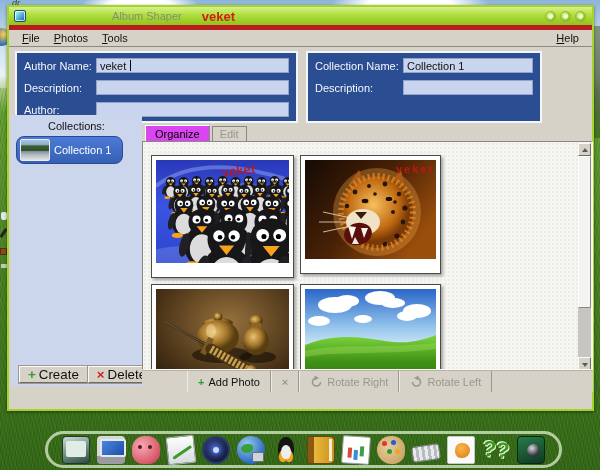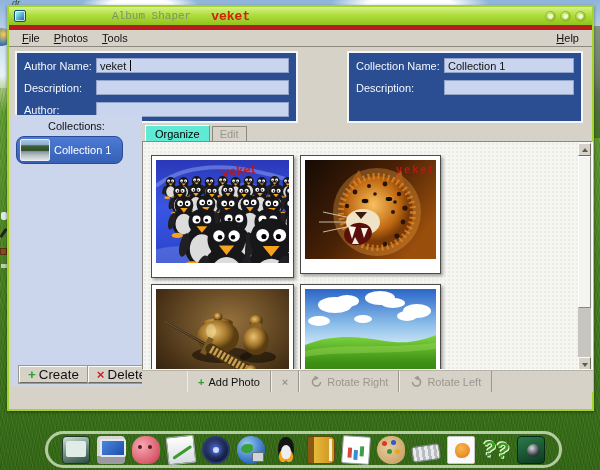--- a/index.html
+++ b/index.html
@@ -21,40 +21,40 @@
   .frag-circle{left:-7px;top:28px;width:18px;height:18px;border-radius:50%;background:radial-gradient(circle at 60% 35%,#ffd24a,#2a6ac0 70%);}
   .frag-dot1{left:1px;top:212px;width:6px;height:8px;background:#dfe8ef;border-radius:2px;}
   .frag-pen{left:2px;top:228px;width:3px;height:10px;background:#222;transform:rotate(35deg);}
   .frag-box{left:0;top:248px;width:7px;height:7px;background:#8a4a22;border:1px solid #5a2f12;}
   .frag-txt{left:1px;top:264px;width:6px;height:4px;background:rgba(240,240,240,.7);}
 
   
   #win{position:absolute;left:7px;top:5px;width:587px;height:406px;
     background:#d6d2c8;border:2px solid #a3d42c;box-shadow:0 1px 3px rgba(0,0,0,.45);}
   .titlebar{position:relative;height:18px;display:flex;align-items:center;
-    background:linear-gradient(180deg,#d8f08c 0%,#aede3c 45%,#8fc31d 100%);font-family:Liberation Mono, monospace;}
+    background:linear-gradient(180deg,#d8f08c 0%,#aede3c 45%,#8fc31d 100%);}
   .app-icon{width:12px;height:12px;margin-left:5px;border:1px solid #17506e;border-radius:2px;
     background:linear-gradient(135deg,#8fe8ee 20%,#2e7fb5 80%);box-shadow:inset 0 0 0 1px rgba(255,255,255,.7);}
   .title-text{margin-left:86px;color:#7f8f72;font-size:11px;}
   .title-brand{margin-left:20px;color:#d2200a;font-weight:bold;font-size:13px;}
   .win-btns{margin-left:auto;margin-right:6px;display:flex;gap:4px;}
   .drop-btn{position:relative;width:11px;height:11px;border-radius:50%;
     background:radial-gradient(circle at 35% 30%,#e4f6a0,#96c62a 65%,#7aa81c);border:1px solid #8dbc22;}
   .drop-btn::after{content:"";position:absolute;left:3px;top:2px;width:4px;height:5px;
     background:#f2fadc;border-radius:50% 50% 50% 0;transform:rotate(45deg);}
   .menubar{display:flex;align-items:center;height:22px;background:#d6d2c8;
     border-top:5px solid #b91c1c;border-bottom:1px solid #8a8880;padding:0 6px;}
   .menu-item{display:inline-block;padding:3px 7px;color:#111;}
   .menu-item::first-letter{text-decoration:underline;}
   .menu-right{margin-left:auto;}
 
   
   .panel{position:absolute;top:44px;height:72px;background:#2b4e92;border:2px solid #f2f6fc;padding:5px 7px;}
   .panel-left{left:6px;width:283px;}
-  .panel-right{left:297px;width:236px;margin-left:41px;}
+  .panel-right{left:297px;width:236px;}
   .frow{display:flex;align-items:center;margin-bottom:7px;}
   .frow label{color:#f4f7fd;font-size:11px;}
   .panel-left .frow label{width:72px;}
   .panel-right .frow label{width:88px;}
   .fld{position:relative;flex:1;}
   .fld input{width:100%;height:15px;border:1px solid #93a4c8;background:#c9d4ee;
     font-family:"Liberation Sans",sans-serif;font-size:11px;color:#111;padding:0 3px;}
   .caret{position:absolute;left:34px;top:2px;width:1px;height:11px;background:#000;}
 
   
@@ -67,21 +67,21 @@
   .side-btns{position:absolute;left:0;bottom:3px;width:131px;display:flex;justify-content:space-between;padding:0 6px 0 8px;}
   .btn{display:inline-flex;align-items:center;gap:3px;height:17px;padding:0 8px;background:#d6d2c8;color:#111;
     border:1px solid;border-color:#fcfbf8 #6d6a62 #6d6a62 #fcfbf8;box-shadow:0 0 0 1px #9a9890;}
   .glyph-plus{color:#2e9e2e;font-weight:bold;}
   .glyph-x{color:#cc2222;font-weight:bold;}
 
   
   .workspace{position:absolute;left:133px;top:116px;width:451px;height:271px;}
   .tabbar{height:18px;display:flex;align-items:flex-end;padding-left:3px;}
   .tab{padding:2px 9px 2px;background:#d6d2c8;border:1px solid #8a8880;border-bottom:none;margin-right:2px;}
-  .tab.active{background:#5eead4;position:relative;top:1px;border-top-color:#fff;border-left-color:#fff;}
+  .tab.active{background:#d946ef;position:relative;top:1px;border-top-color:#fff;border-left-color:#fff;}
   .tab.disabled{color:#9a978e;padding:1px 7px;}
   .content{position:absolute;left:0;top:18px;width:451px;height:229px;overflow:hidden;
     background:#f5f5f1;border:1px solid;border-color:#8a8880 #fcfbf8 #fcfbf8 #8a8880;
     background-image:radial-gradient(rgba(120,120,110,.08) 1px,transparent 1px);background-size:4px 4px;}
   .photo-card{position:absolute;background:#fff;border:1px solid #4a4a46;box-shadow:2px 2px 3px rgba(0,0,0,.35);padding:4px 4px 14px;}
   .photo-card svg{display:block;}
   .pc1{left:8px;top:13px;}
   .pc2{left:157px;top:13px;}
   .pc3{left:8px;top:142px;}
   .pc4{left:157px;top:142px;}

